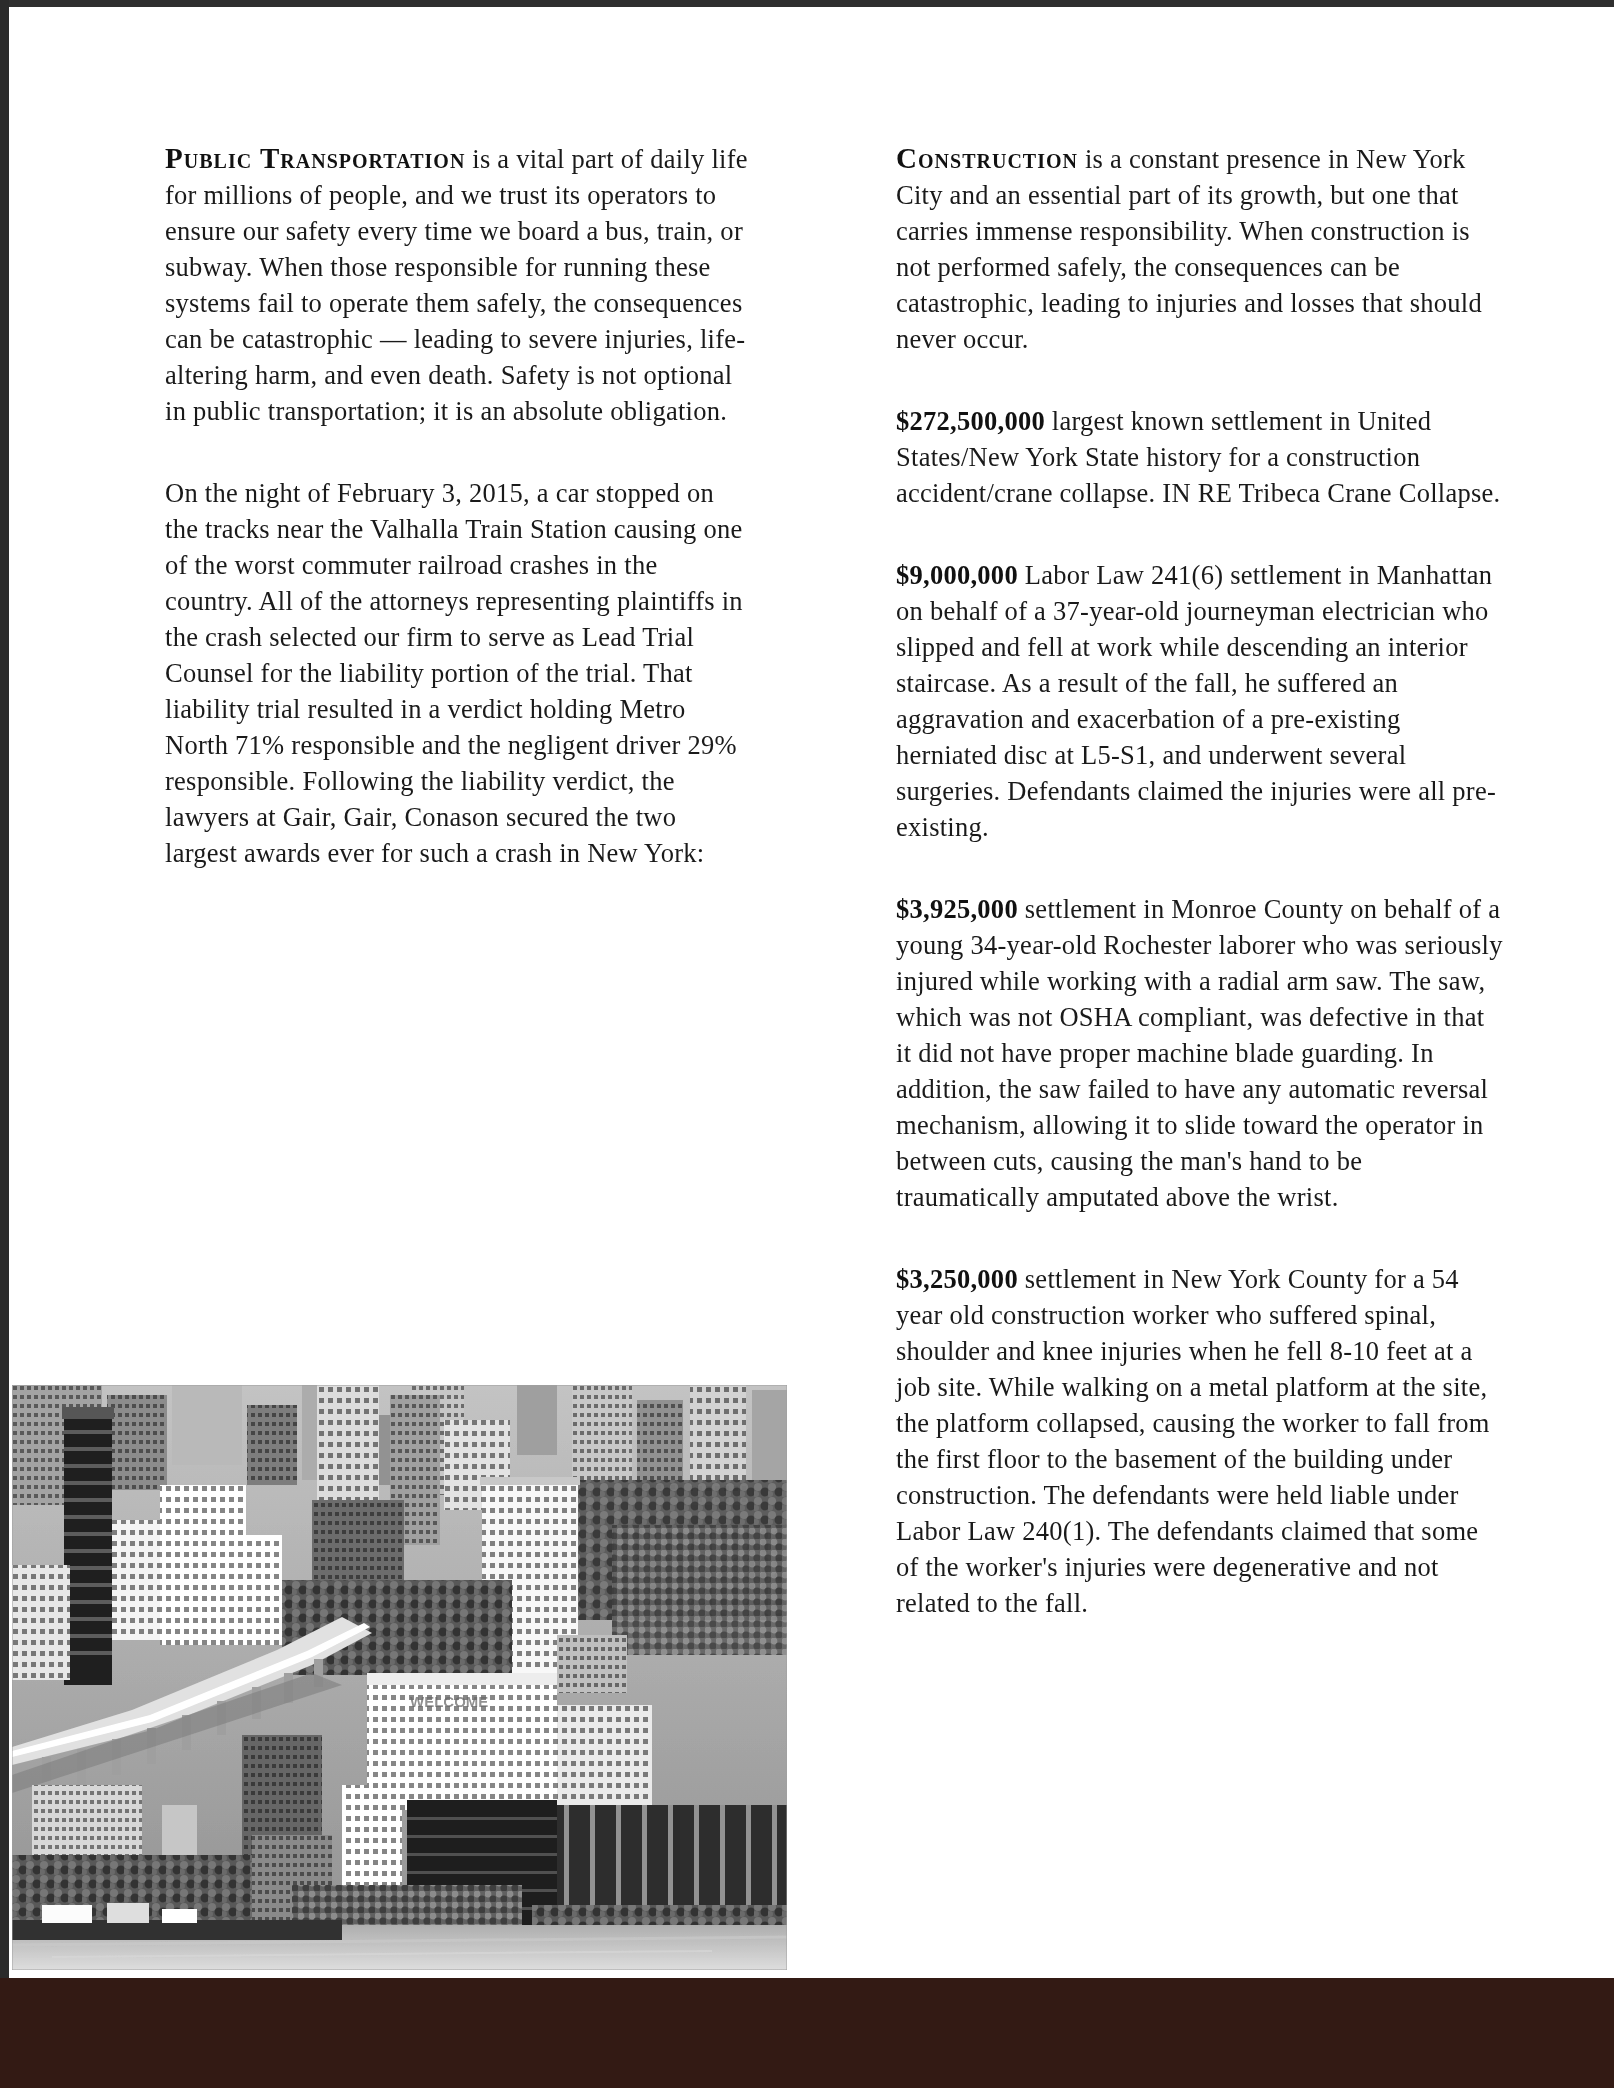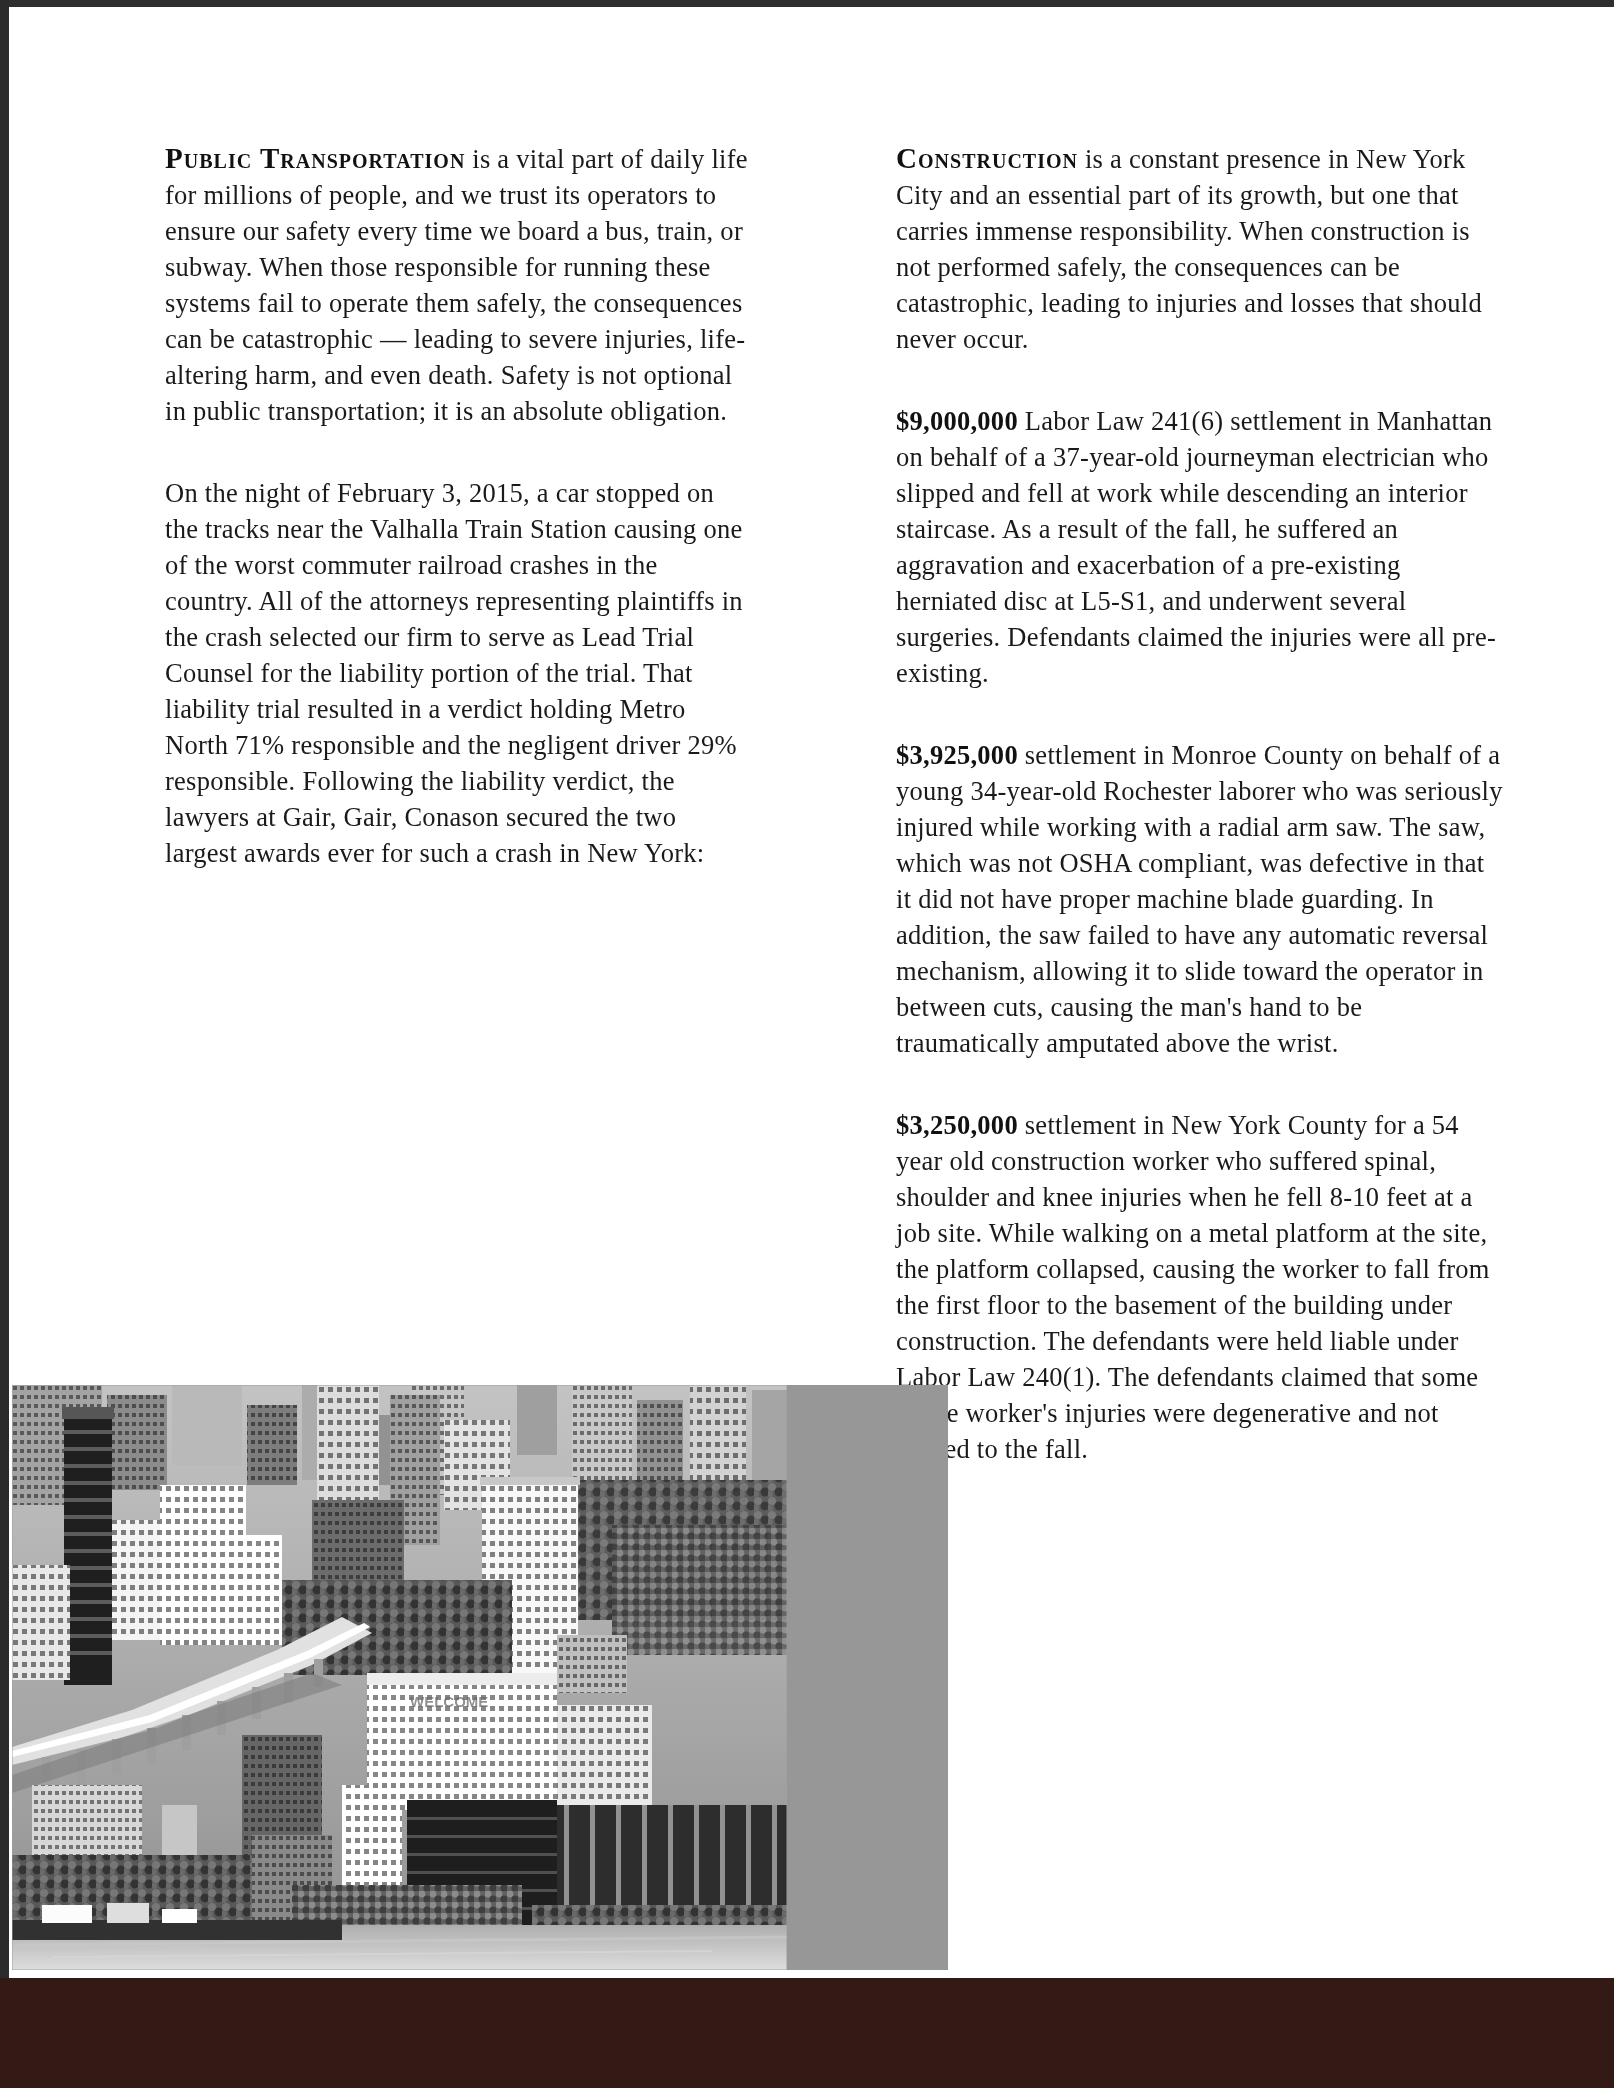--- a/index.html
+++ b/index.html
@@ -79,21 +79,21 @@
   .amount {
     font-weight: bold;
     color: #111111;
   }
 
   
   .photo {
     position: absolute;
     left: 12px;
     top: 1385px;
-    width: 936px;
+    width: 775px;
     height: 585px;
     overflow: hidden;
     background: #14b8a6;
     filter: grayscale(100%) contrast(118%);
   }
   .photo svg { display: block; }
 </style>
 </head>
 <body>
 
@@ -111,20 +111,21 @@
       <p class="body"><span>On the night of February 3, 2015, a car stopped on the tracks near the Valhalla Train Station causing one of the worst commuter railroad crashes in the country. All of the attorneys representing plaintiffs in the crash selected our firm to serve as Lead Trial Counsel for the liability portion of the trial. That liability trial resulted in a verdict holding Metro North 71% responsible and the negligent driver 29% responsible. Following the liability verdict, the lawyers at Gair, Gair, Conason secured the two largest awards ever for such a crash in New York:</span></p>
 
 
 
     </div>
 
     <div class="col col-right">
 
       <p class="body"><span class="smallcaps">Construction</span><span> is a constant presence in New York City and an essential part of its growth, but one that carries immense responsibility. When construction is not performed safely, the consequences can be catastrophic, leading to injuries and losses that should never occur.</span></p>
 
+      <p class="body"><span class="amount">$272,500,000</span><span> largest known settlement in United States/New York State history for a construction accident/crane collapse. IN RE Tribeca Crane Collapse.</span></p>
 
       <p class="body"><span class="amount">$9,000,000</span><span> Labor Law 241(6) settlement in Manhattan on behalf of a 37-year-old journeyman electrician who slipped and fell at work while descending an interior staircase. As a result of the fall, he suffered an aggravation and exacerbation of a pre-existing herniated disc at L5-S1, and underwent several surgeries. Defendants claimed the injuries were all pre-existing.</span></p>
 
       <p class="body"><span class="amount">$3,925,000</span><span> settlement in Monroe County on behalf of a young 34-year-old Rochester laborer who was seriously injured while working with a radial arm saw. The saw, which was not OSHA compliant, was defective in that it did not have proper machine blade guarding. In addition, the saw failed to have any automatic reversal mechanism, allowing it to slide toward the operator in between cuts, causing the man's hand to be traumatically amputated above the wrist.</span></p>
 
       <p class="body"><span class="amount">$3,250,000</span><span> settlement in New York County for a 54 year old construction worker who suffered spinal, shoulder and knee injuries when he fell 8-10 feet at a job site. While walking on a metal platform at the site, the platform collapsed, causing the worker to fall from the first floor to the basement of the building under construction. The defendants were held liable under Labor Law 240(1). The defendants claimed that some of the worker's injuries were degenerative and not related to the fall.</span></p>
 
     </div>
 
     <div class="photo">

